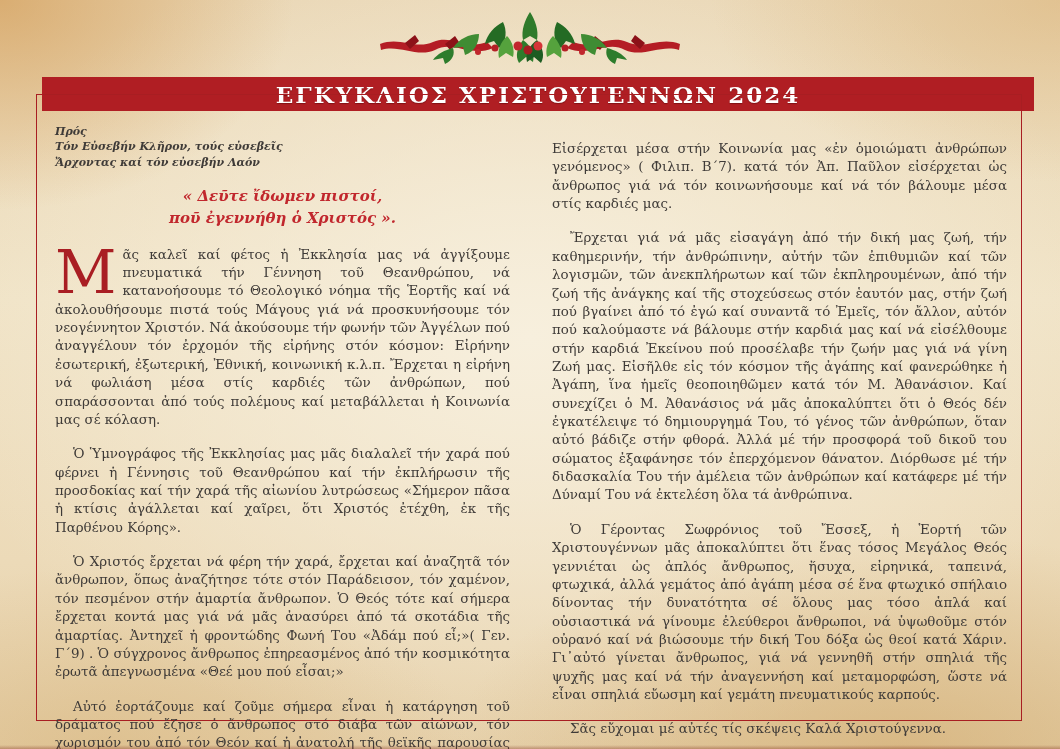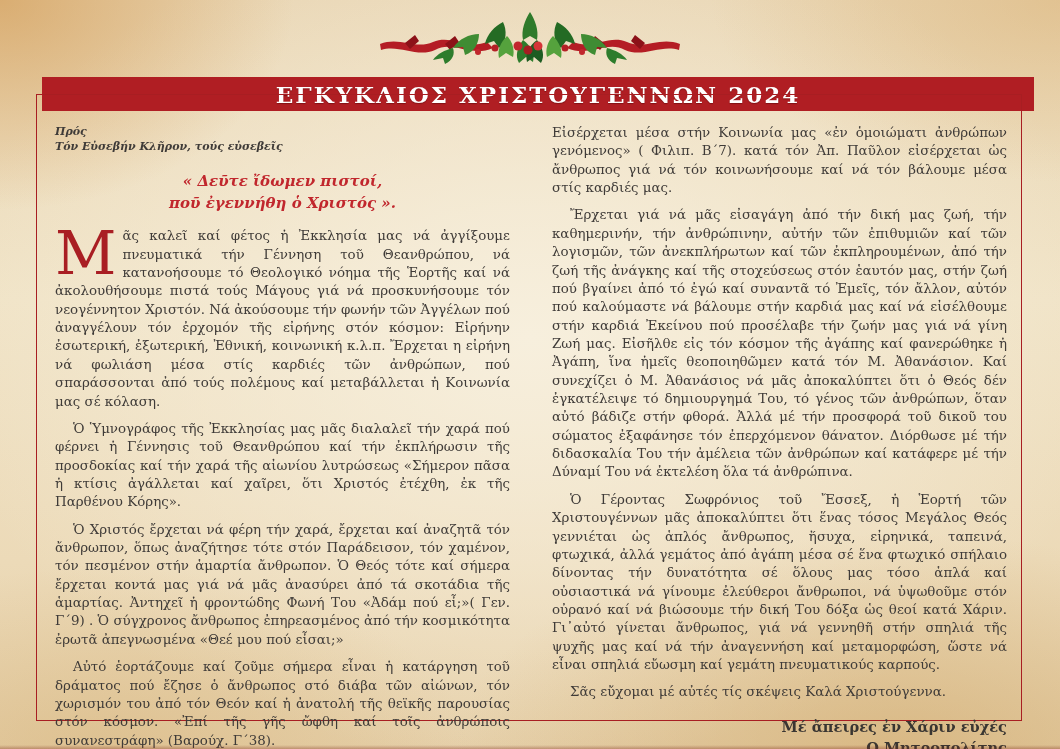--- a/index.html
+++ b/index.html
@@ -39,21 +39,21 @@
   }
   .col { width:455px; font-size:13.4px; line-height:1.37; text-align:justify; }
 
   .salutation { font-weight:bold; font-style:italic; font-size:11px; line-height:1.4; text-align:left; }
 
   .epigraph {
     margin:16px 0 13px 0; text-align:center;
     color:#c1272d; font-weight:bold; font-style:italic; font-size:15px; line-height:1.45;
   }
 
-  .col p { margin-bottom:9px; text-indent:18px; }
+  .col p { margin-bottom:9px; text-indent:18px;margin-top:16px; }
   .col p.first { text-indent:0; }
 
   .dropcap {
     float:left; color:#a91e23; font-size:60px; line-height:48px;
     padding:2px 6px 0 0; font-weight:normal;
   }
 
   .closing { margin-top:2px; }
 
   .signature { margin-top:14px; text-align:right; font-weight:bold; font-style:normal; font-size:14.6px; line-height:1.45; color:#3a3632; }
@@ -108,20 +108,21 @@
   </div>
 
   <div class="frame"></div>
 
   <div class="content">
 
     <div class="col">
       <div class="salutation">
         <div>Πρός</div>
         <div>Τόν Εὐσεβήν Κλῆρον, τούς εὐσεβεῖς</div>
+        <div>Ἄρχοντας καί τόν εὐσεβήν Λαόν</div>
       </div>
 
       <div class="epigraph">
         <div>« Δεῦτε ἴδωμεν πιστοί,</div>
         <div>ποῦ ἐγεννήθη ὁ Χριστός ».</div>
       </div>
 
       <p class="first"><span class="dropcap">Μ</span><span>ᾶς καλεῖ καί φέτος ἡ Ἐκκλησία μας νά ἀγγίξουμε πνευματικά τήν Γέννηση τοῦ Θεανθρώπου, νά κατανοήσουμε τό Θεολογικό νόημα τῆς Ἑορτῆς καί νά ἀκολουθήσουμε πιστά τούς Μάγους γιά νά προσκυνήσουμε τόν νεογέννητον Χριστόν. Νά ἀκούσουμε τήν φωνήν τῶν Ἀγγέλων πού ἀναγγέλουν τόν ἐρχομόν τῆς εἰρήνης στόν κόσμον: Εἰρήνην ἐσωτερική, ἐξωτερική, Ἐθνική, κοινωνική κ.λ.π. Ἔρχεται η εἰρήνη νά φωλιάση μέσα στίς καρδιές τῶν ἀνθρώπων, πού σπαράσσονται ἀπό τούς πολέμους καί μεταβάλλεται ἡ Κοινωνία μας σέ κόλαση.</span></p>
       <p>Ὁ Ὑμνογράφος τῆς Ἐκκλησίας μας μᾶς διαλαλεῖ τήν χαρά πού φέρνει ἡ Γέννησις τοῦ Θεανθρώπου καί τήν ἐκπλήρωσιν τῆς προσδοκίας καί τήν χαρά τῆς αἰωνίου λυτρώσεως «Σήμερον πᾶσα ἡ κτίσις ἀγάλλεται καί χαῖρει, ὅτι Χριστός ἐτέχθη, ἐκ τῆς Παρθένου Κόρης».</p>
       <p>Ὁ Χριστός ἔρχεται νά φέρη τήν χαρά, ἔρχεται καί ἀναζητᾶ τόν ἄνθρωπον, ὅπως ἀναζήτησε τότε στόν Παράδεισον, τόν χαμένον, τόν πεσμένον στήν ἁμαρτία ἄνθρωπον. Ὁ Θεός τότε καί σήμερα ἔρχεται κοντά μας γιά νά μᾶς ἀνασύρει ἀπό τά σκοτάδια τῆς ἁμαρτίας. Ἀντηχεῖ ἡ φροντώδης Φωνή Του «Ἀδάμ πού εἶ;»( Γεν. Γ΄9) . Ὁ σύγχρονος ἄνθρωπος ἐπηρεασμένος ἀπό τήν κοσμικότητα ἐρωτᾶ ἀπεγνωσμένα «Θεέ μου πού εἶσαι;»</p>

